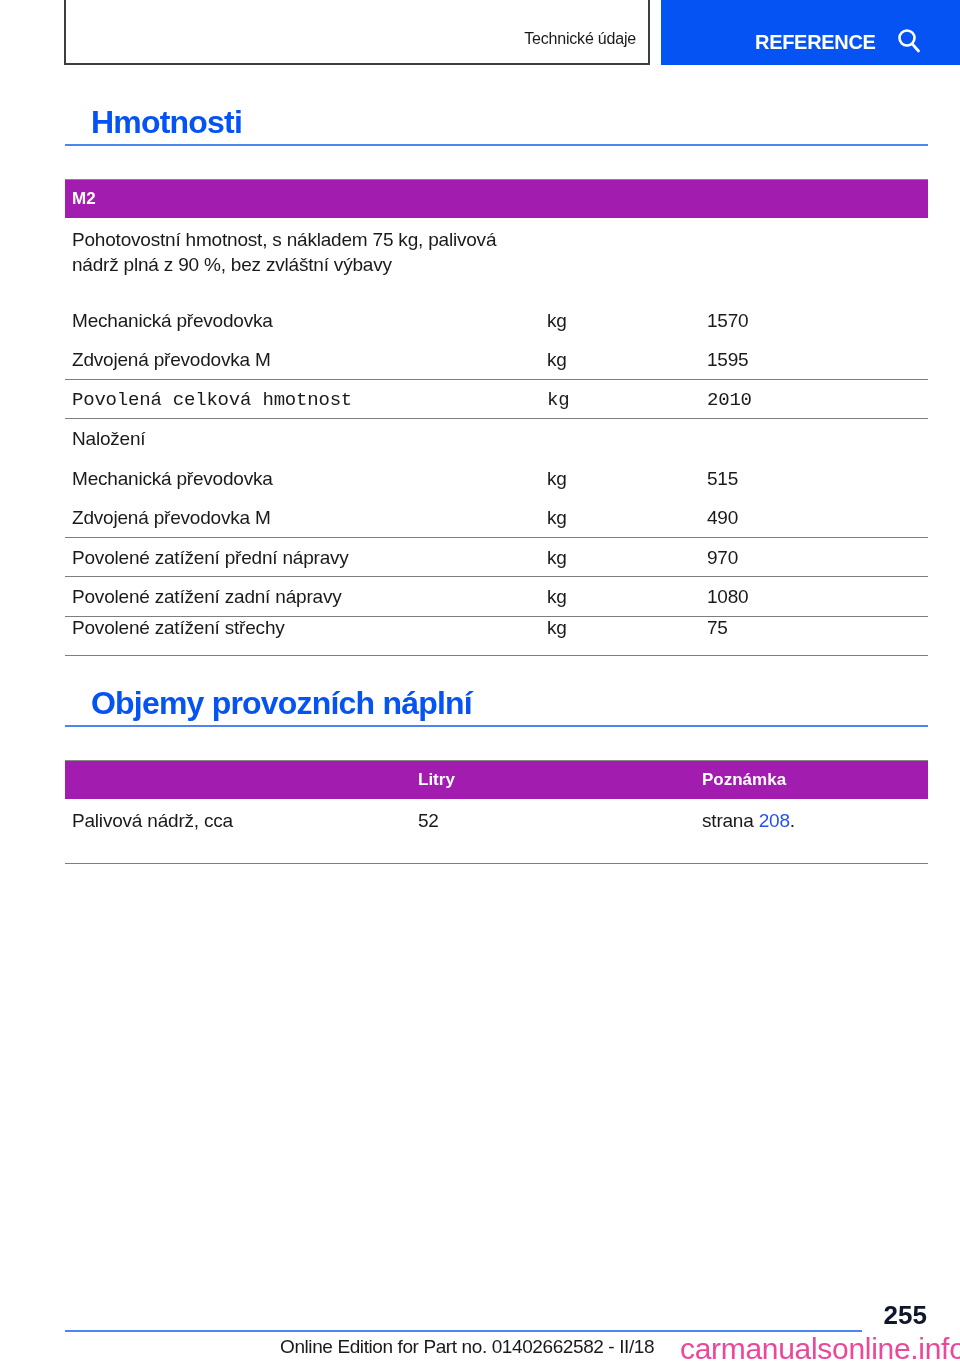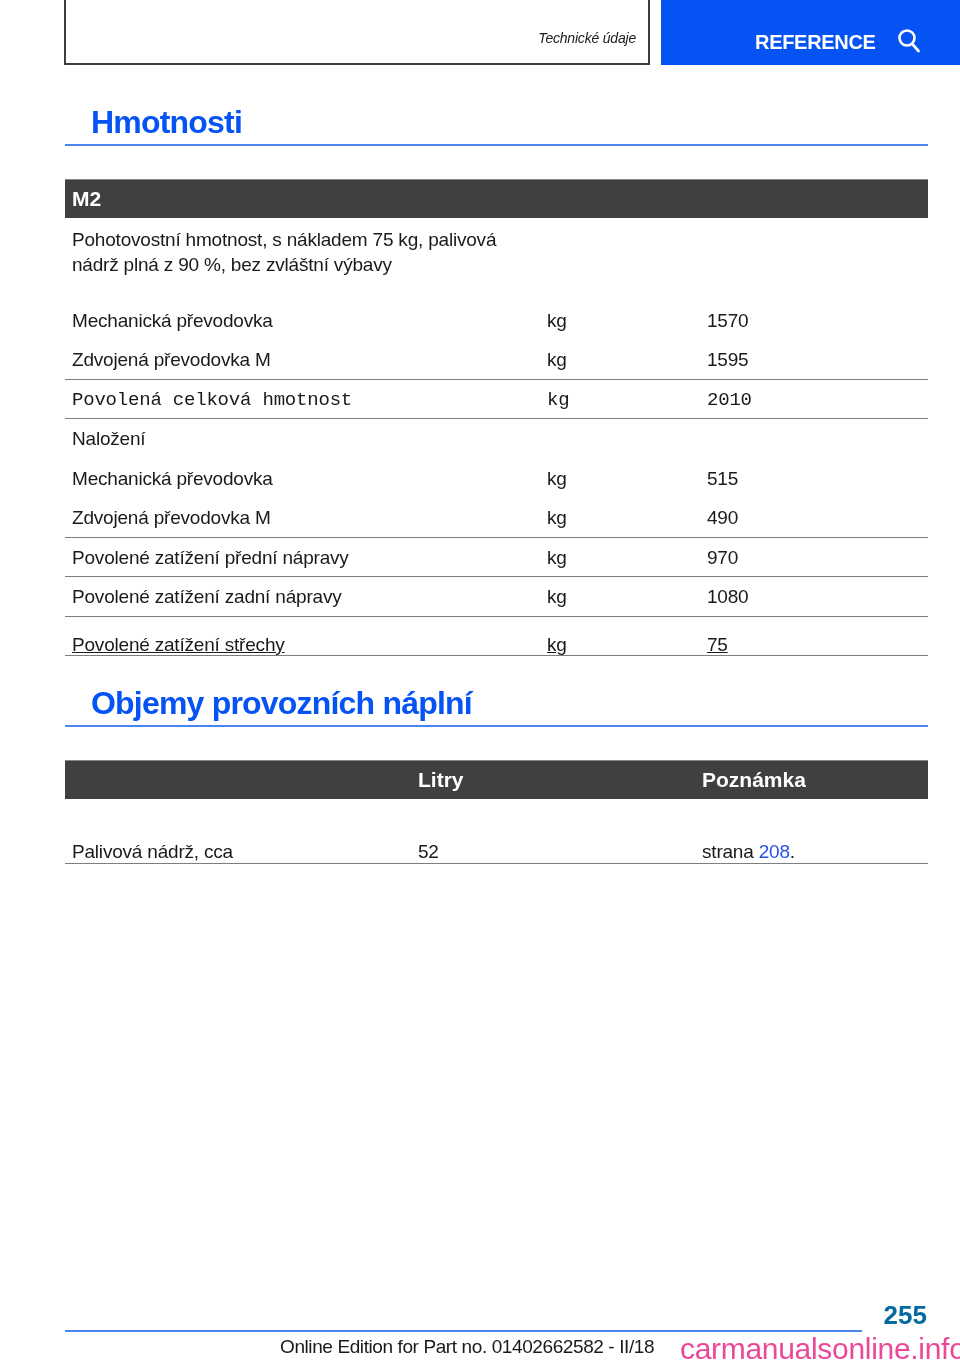--- a/index.html
+++ b/index.html
@@ -19,24 +19,23 @@
       left: 64px; top: 0;
       width: 586px; height: 65px;
       border-left: 2px solid #3a3f3f;
       border-right: 2px solid #3a3f3f;
       border-bottom: 2px solid #3a3f3f;
       background: #fff;
     }
     .hdr-chapter {
       position: absolute;
       right: 12px; top: 30px;
-      font-size: 14px;
+      font-size: 16px;
       color: #1a1a1a;
       letter-spacing: -0.2px;
-      font-style: italic;
     }
     .hdr-ref {
       position: absolute;
       left: 661px; top: 0;
       width: 299px; height: 65px;
       background: #0653f4;
       color: #ffffff;
     }
     .hdr-ref-label {
       position: absolute;
@@ -69,27 +68,27 @@
       background: #4c84f0;
     }
 
     
     .tbl {
       position: absolute;
       left: 65px;
       width: 863px;
     }
     .tbl-head {
-      background: #404040;
+      background: #a21caf;
       color: #ffffff;
       height: 39px;
       display: flex;
       align-items: center;
       font-weight: bold;
-      font-size: 21px;
+      font-size: 17px;
       border-top: 1px solid #888;
     }
     .row {
       display: flex;
       font-size: 19px;
       color: #1a1a1a;
       letter-spacing: -0.2px;
       position: relative;
     }
     .row.sep::after {
@@ -109,21 +108,21 @@
     .t2 .c3 { flex: 1; }
 
     .link { color: #2652e8; }
 
     
     .page-num {
       position: absolute;
       right: 33px; top: 1300px;
       font-size: 26px;
       font-weight: bold;
-      color: #0369a1;
+      color: #0f172a;
     }
     .foot-rule {
       position: absolute;
       left: 65px; top: 1330px;
       width: 797px; height: 2px;
       background: #4c84f0;
     }
     .foot-edition {
       position: absolute;
       left: 280px; top: 1336px;
@@ -202,37 +201,37 @@
   <div class="row sep" style="height:39px; align-items:center;">
     <div class="cell c1">Povolené zatížení přední nápravy</div>
     <div class="cell c2">kg</div>
     <div class="cell c3">970</div>
   </div>
   <div class="row sep" style="height:40px; align-items:center;">
     <div class="cell c1">Povolené zatížení zadní nápravy</div>
     <div class="cell c2">kg</div>
     <div class="cell c3">1080</div>
   </div>
-  <div class="row sep" style="height:39px; align-items:flex-end;text-decoration:underline;">
+  <div class="row sep" style="height:39px; align-items:flex-start;">
     <div class="cell c1">Povolené zatížení střechy</div>
     <div class="cell c2">kg</div>
     <div class="cell c3">75</div>
   </div>
 </div>
 
 <div class="section-title" style="top:685px;">Objemy provozních náplní</div>
 <div class="section-rule" style="top:725px;"></div>
 
 <div class="tbl t2" style="top:760px;">
   <div class="tbl-head">
     <span class="cell c1"></span>
     <span class="cell c2">Litry</span>
     <span class="cell c3">Poznámka</span>
   </div>
-  <div class="row sep" style="height:65px; padding-top:9px; line-height:25px;align-items:flex-end;">
+  <div class="row sep" style="height:65px; padding-top:9px; line-height:25px;">
     <div class="cell c1">Palivová nádrž, cca</div>
     <div class="cell c2">52</div>
     <div class="cell c3">
       <div><span>strana </span><span class="link">208</span><span>.</span></div>
     </div>
   </div>
 </div>
 
 <div class="page-num">255</div>
 <div class="foot-rule"></div>

